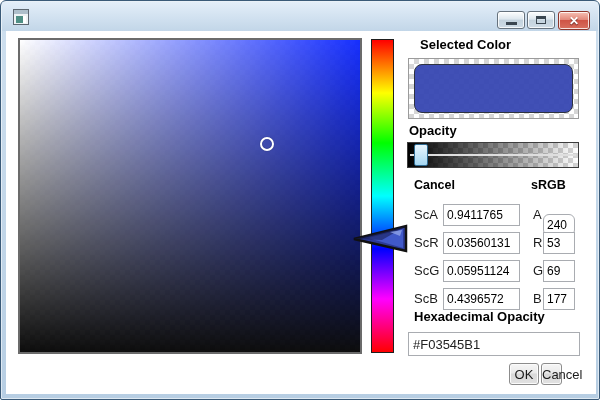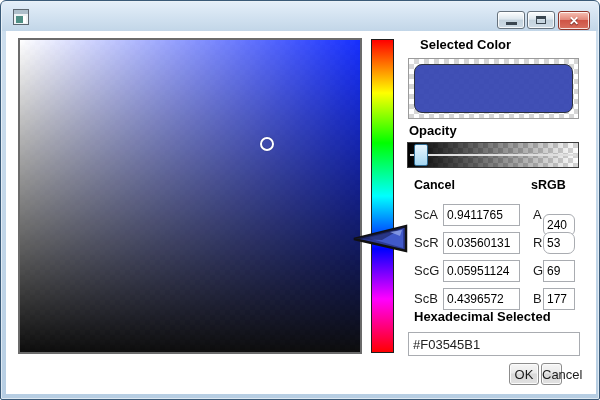--- a/index.html
+++ b/index.html
@@ -165,31 +165,31 @@
     <div class="label-bold" style="left:525px; top:147px; font-size:12.5px;">sRGB</div>
 
     <div class="field-row-label" style="left:408px; top:173px;">ScA</div>
     <input class="text-field scrgb-field" style="top: 173px;" value="0.9411765">
     <div class="field-row-label" style="left:527px; top:173px;">A</div>
     <input class="text-field srgb-field" style="top: 183px; border-radius: 6px;" value="240">
 
     <div class="field-row-label" style="left:408px; top:201px;">ScR</div>
     <input class="text-field scrgb-field" style="top: 201px;" value="0.03560131">
     <div class="field-row-label" style="left:527px; top:201px;">R</div>
-    <input class="text-field srgb-field" style="top: 201px; border-radius: 7px;" value="53">
+    <input class="text-field srgb-field" style="top: 201px;" value="53">
 
     <div class="field-row-label" style="left:408px; top:229px;">ScG</div>
     <input class="text-field scrgb-field" style="top: 229px;" value="0.05951124">
     <div class="field-row-label" style="left:527px; top:229px;">G</div>
     <input class="text-field srgb-field" style="top: 229px;" value="69">
 
     <div class="field-row-label" style="left:408px; top:257px;">ScB</div>
     <input class="text-field scrgb-field" style="top: 257px;" value="0.4396572">
     <div class="field-row-label" style="left:527px; top:257px;">B</div>
     <input class="text-field srgb-field" style="top: 257px;" value="177">
 
-    <div class="label-bold" style="left:408px; top:278px;">Hexadecimal Selected</div>
+    <div class="label-bold" style="left:408px; top:278px;">Hexadecimal Opacity</div>
     <input class="hex-field" value="#F03545B1" style="">
 
     <button class="action-btn btn-ok">OK</button>
     <button class="action-btn btn-cancel">Cancel</button>
   </div>
 </div>
 
 </body></html>

